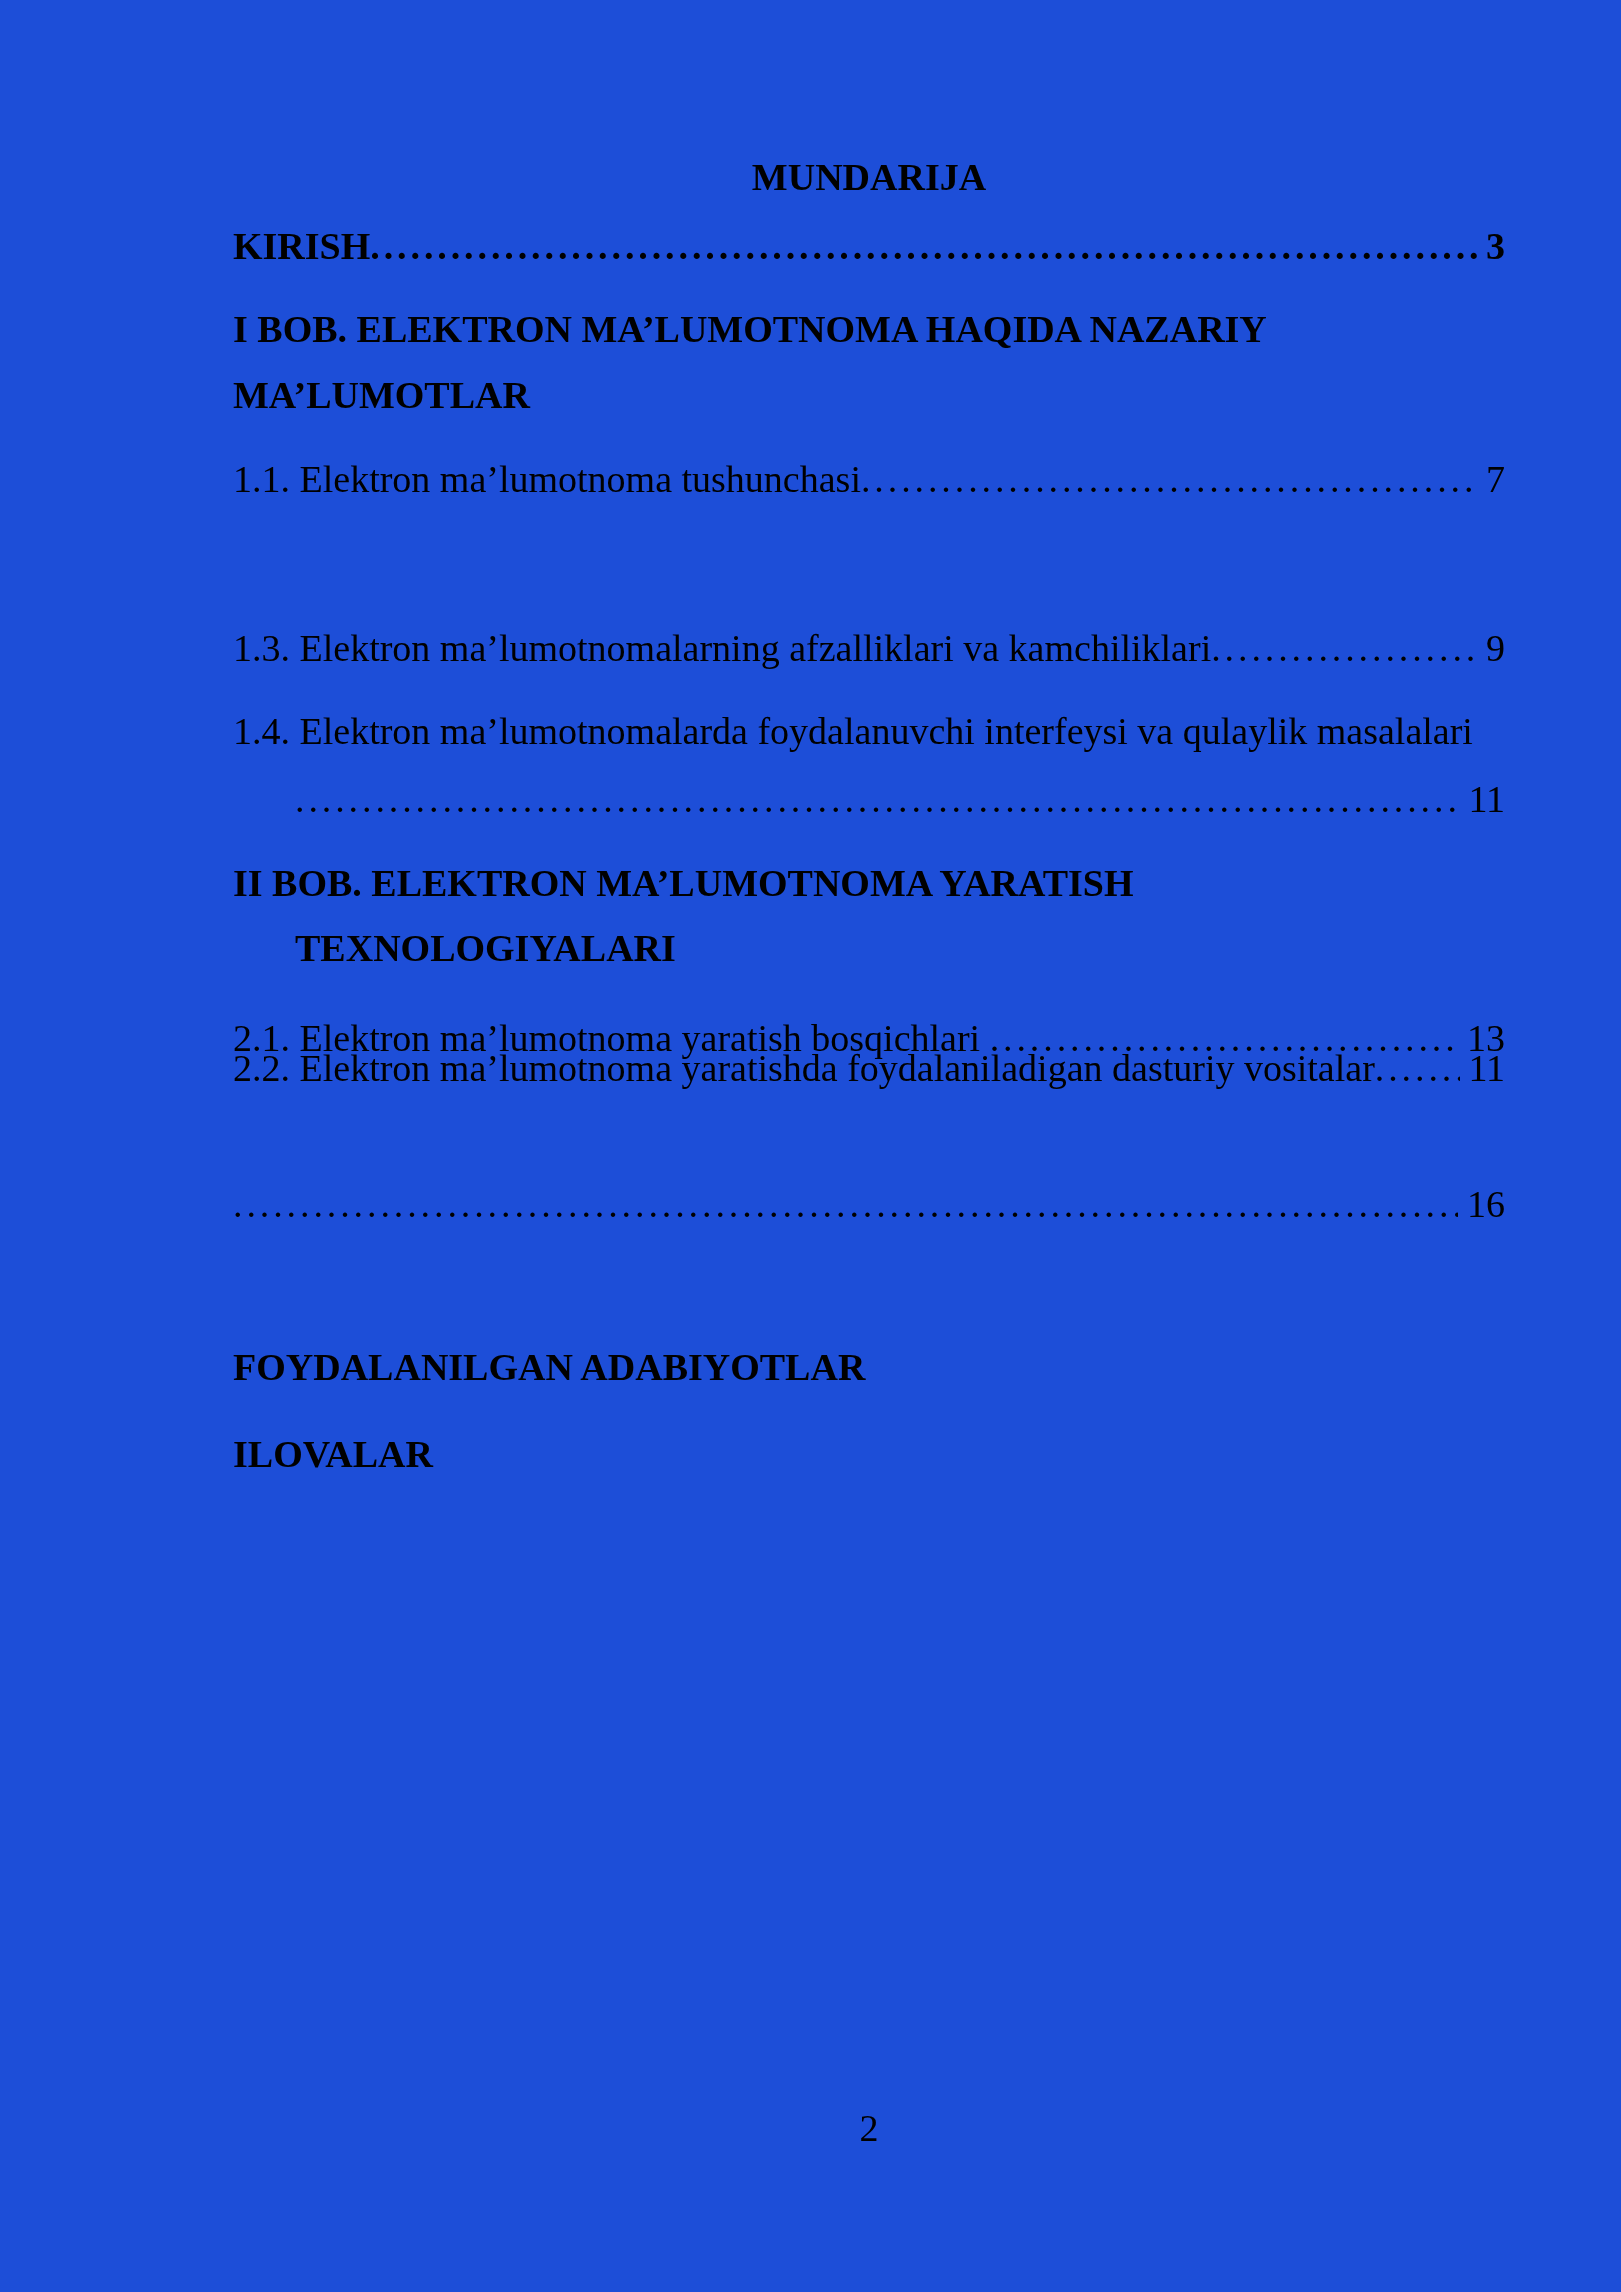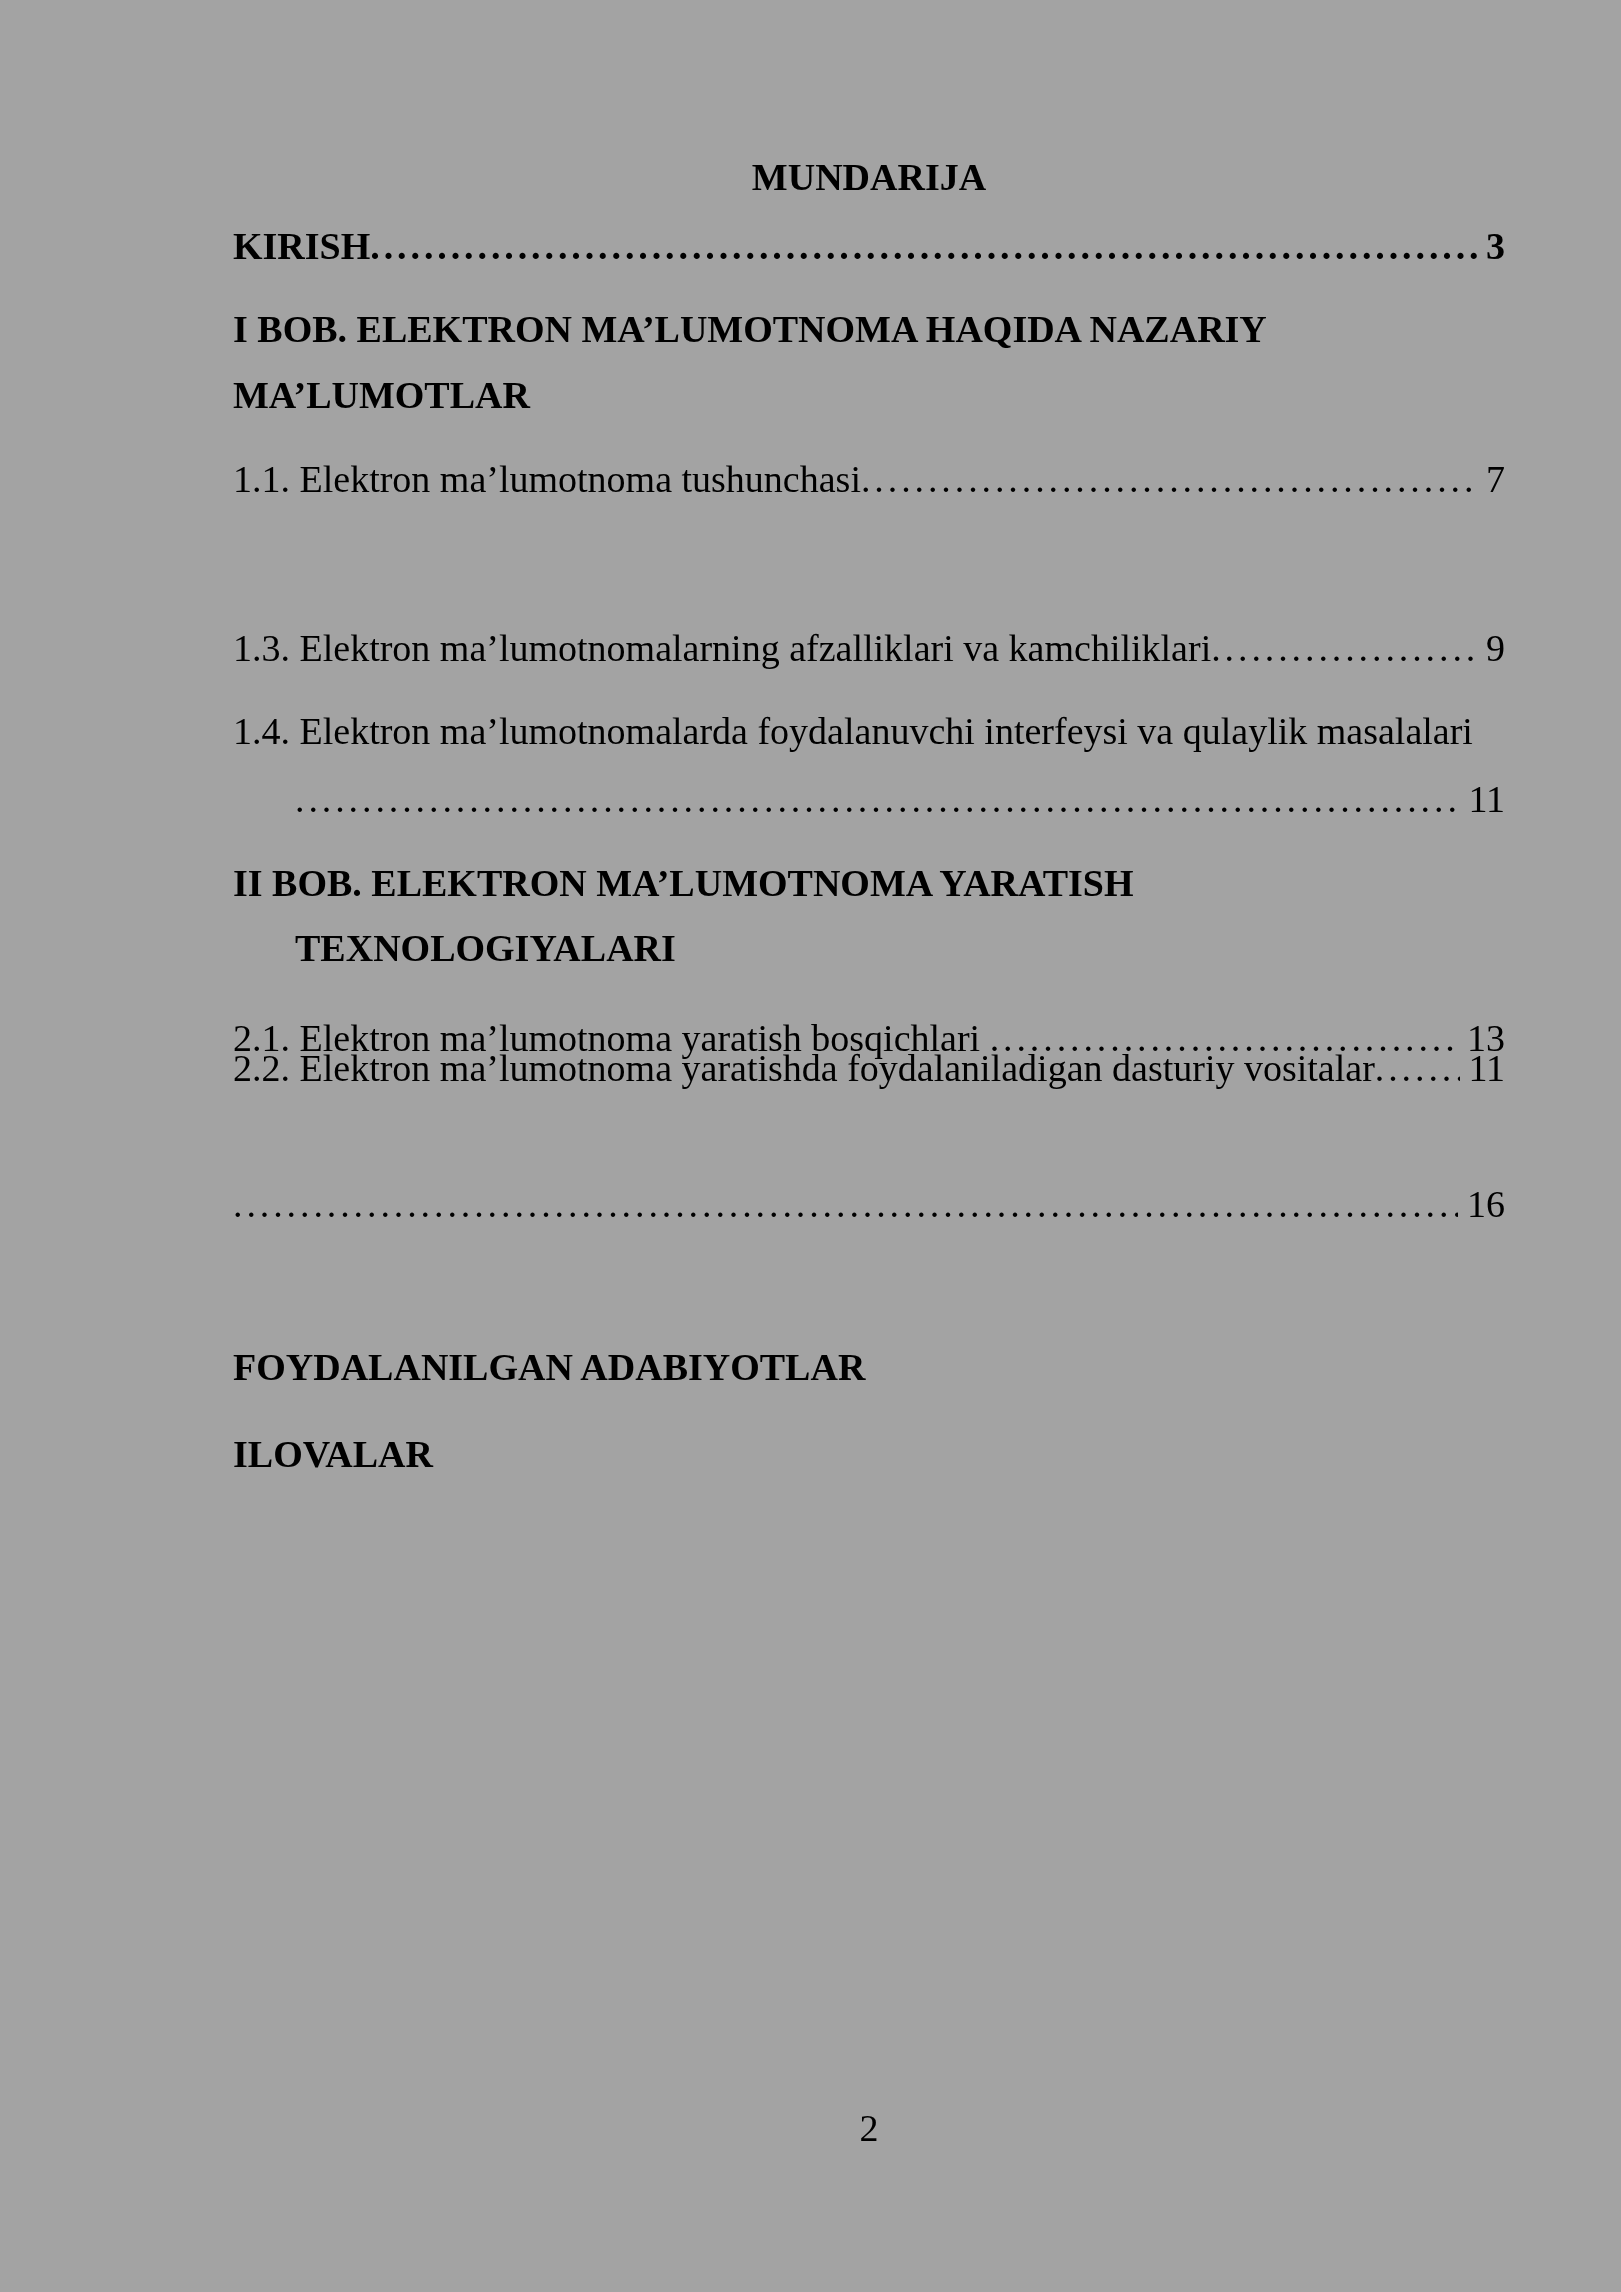--- a/index.html
+++ b/index.html
@@ -1,20 +1,20 @@
 <!DOCTYPE html>
 <html><head>
 <meta charset="utf-8">
 <style>
   html, body { margin: 0; padding: 0; background: #ffffff; }
   .page {
     position: relative;
     width: 1621px;
     height: 2293px;
-    background: #a3a3a3;
+    background: #1d4ed8;
     color: #000000;
     font-family: "Liberation Serif", "DejaVu Serif", serif;
     overflow: hidden;
   }
   .line {
     position: absolute;
     left: 233px;
     width: 1272px;
     font-size: 38px;
     line-height: 66px;

